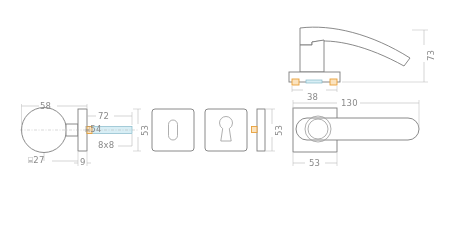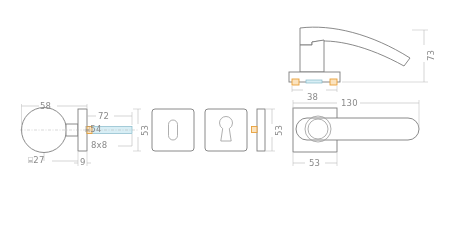--- a/index.html
+++ b/index.html
@@ -143,21 +143,21 @@
   <span class="dimtxt" style="left:40px;top:102px;">58</span>
 
   <span class="dimtxt" style="left:98px;top:112px;">72</span>
 
   <span class="dimtxt" style="left:48px;top:125px;margin-left:37px;">⌸54</span>
 
   <span class="dimtxt" style="left:28px;top:156px;">⌸27</span>
 
   <span class="dimtxt" style="left:80px;top:158px;">9</span>
 
-  <span class="dimtxt" style="left:91px;top:141px;">8x8</span>
+  <span class="dimtxt" style="left:98px;top:141px;">8x8</span>
 
   <span class="dimtxt vert" style="left:141px;top:136px;">53</span>
 
   <span class="dimtxt vert" style="left:275px;top:136px;">53</span>
 
   <span class="dimtxt vert" style="left:427px;top:61px;">73</span>
 
   <span class="dimtxt" style="left:307px;top:86px;margin-top:7px;">38</span>
 
   <span class="dimtxt" style="left:341px;top:99px;">130</span>

